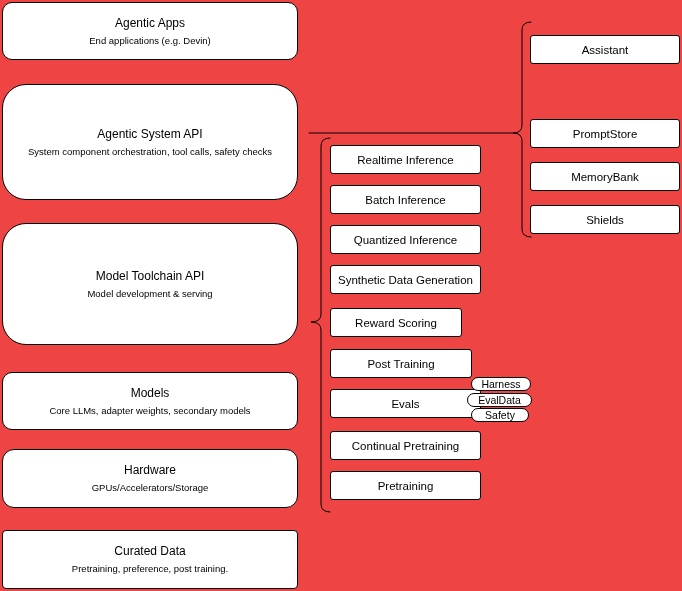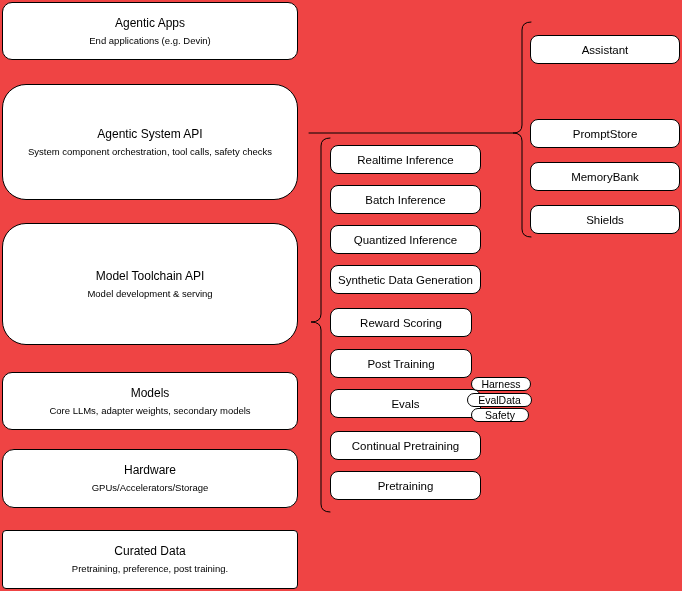--- a/index.html
+++ b/index.html
@@ -50,21 +50,21 @@
   }
   .node-subtitle {
     font-size: 9.5px;
     line-height: 11px;
     white-space: nowrap;
   }
   .component-node {
     position: absolute;
     box-sizing: border-box;
     border: 1px solid #000000;
-    border-radius: 8px;
+    border-radius: 3px;
     background: #ffffff;
     display: flex;
     align-items: center;
     justify-content: center;
     text-align: center;
     font-size: 11.5px;
     line-height: 12px;
     white-space: nowrap;
   }
   .tag-node {
@@ -122,21 +122,21 @@
     </div>
     <div class="component-node" style="left: 330px; top: 185px; width: 151px; height: 29px;">
       <div class="">Batch Inference</div>
     </div>
     <div class="component-node" style="left: 330px; top: 225px; width: 151px; height: 29px;">
       <div class="">Quantized Inference</div>
     </div>
     <div class="component-node" style="left: 330px; top: 265px; width: 151px; height: 29px;">
       <div class="">Synthetic Data Generation</div>
     </div>
-    <div class="component-node" style="left: 330px; top: 308px; width: 142px; height: 29px;">
+    <div class="component-node" style="left: 330px; top: 308px; width: 132px; height: 29px;">
       <div class="">Reward Scoring</div>
     </div>
     <div class="component-node" style="left: 330px; top: 349px; width: 142px; height: 29px;">
       <div class="">Post Training</div>
     </div>
     <div class="component-node" style="left: 330px; top: 389px; width: 151px; height: 29px;">
       <div class="">Evals</div>
     </div>
     <div class="component-node" style="left: 330px; top: 431px; width: 151px; height: 29px;">
       <div class="">Continual Pretraining</div>

